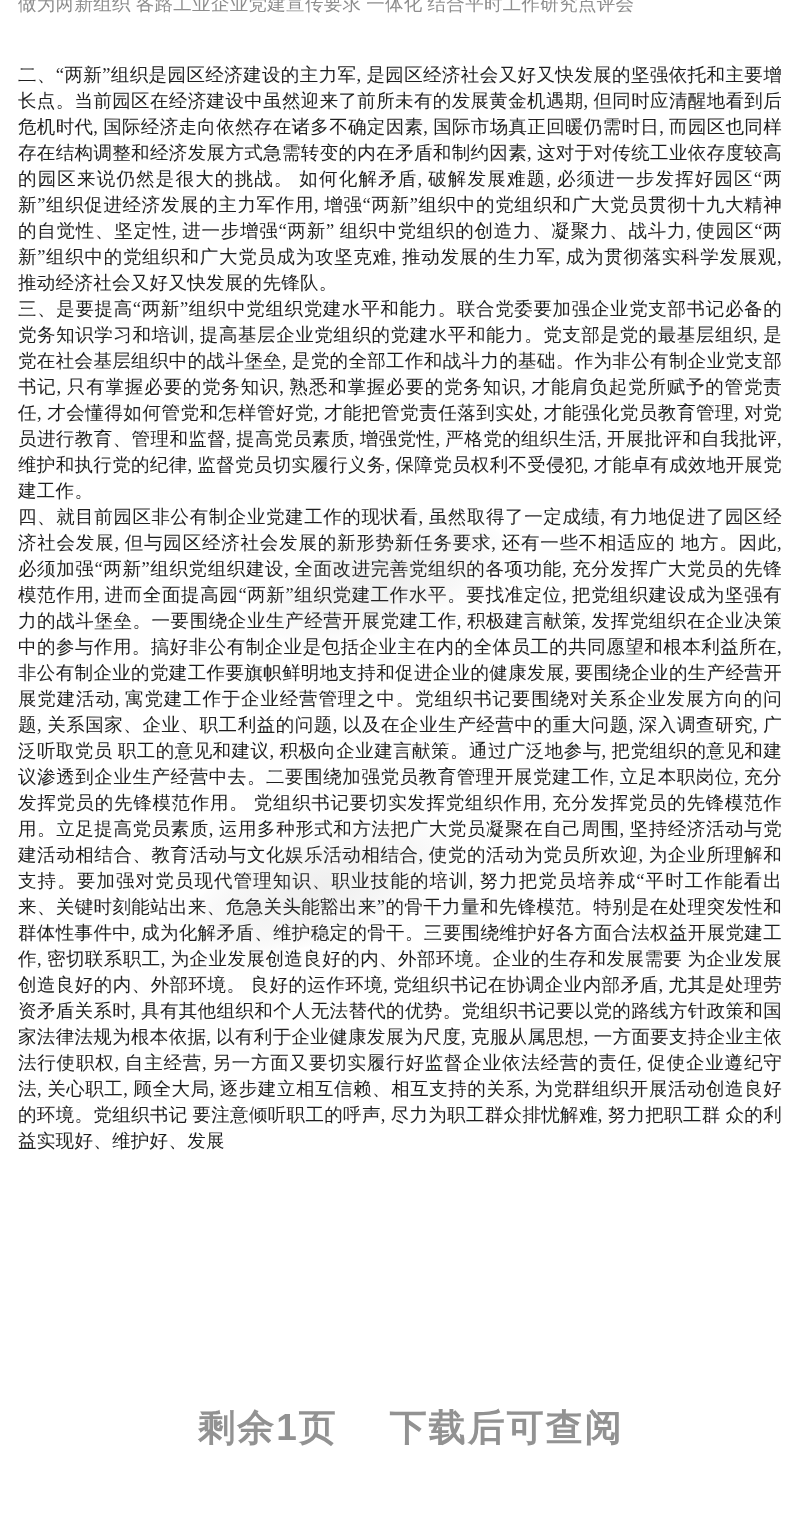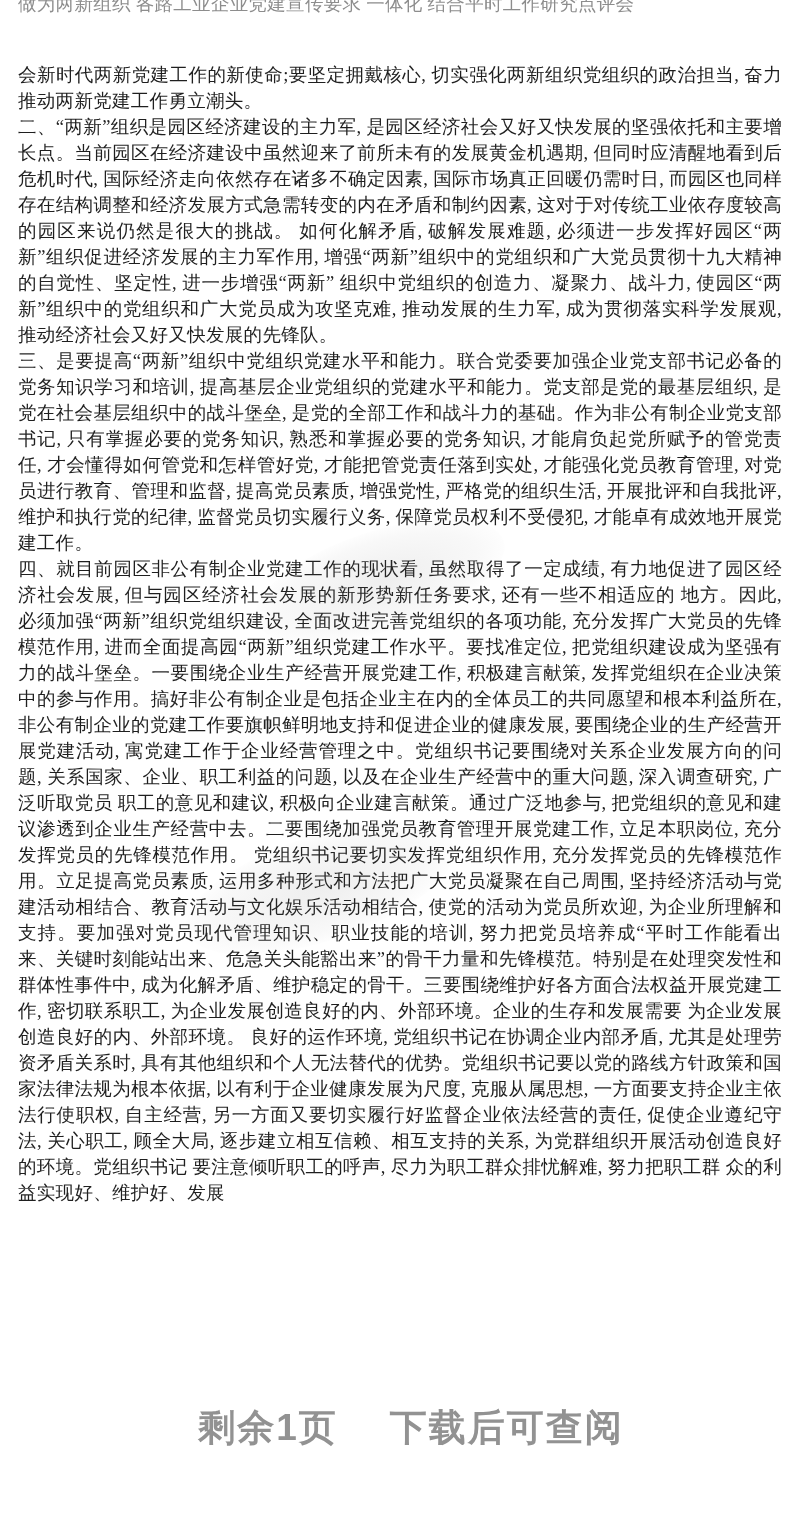--- a/index.html
+++ b/index.html
@@ -70,21 +70,20 @@
 <body>
 
 <div class="page">
 
   <div class="doc-text cut-line">做为两新组织 各路工业企业党建宣传要求 一体化 结合平时工作研究点评会</div>
 
 
   <div class="page-gap"></div>
 
   <div class="doc-text body-block">
-    <p>会新时代两新党建工作的新使命;要坚定拥戴核心, 切实强化两新组织党组织的政治担当, 奋力推动两新党建工作勇立潮头。</p>
     <p>二、“两新”组织是园区经济建设的主力军, 是园区经济社会又好又快发展的坚强依托和主要增长点。当前园区在经济建设中虽然迎来了前所未有的发展黄金机遇期, 但同时应清醒地看到后危机时代, 国际经济走向依然存在诸多不确定因素, 国际市场真正回暖仍需时日, 而园区也同样存在结构调整和经济发展方式急需转变的内在矛盾和制约因素, 这对于对传统工业依存度较高的园区来说仍然是很大的挑战。 如何化解矛盾, 破解发展难题, 必须进一步发挥好园区“两新”组织促进经济发展的主力军作用, 增强“两新”组织中的党组织和广大党员贯彻十九大精神的自觉性、坚定性, 进一步增强“两新” 组织中党组织的创造力、凝聚力、战斗力, 使园区“两新”组织中的党组织和广大党员成为攻坚克难, 推动发展的生力军, 成为贯彻落实科学发展观, 推动经济社会又好又快发展的先锋队。</p>
     <p>三、是要提高“两新”组织中党组织党建水平和能力。联合党委要加强企业党支部书记必备的党务知识学习和培训, 提高基层企业党组织的党建水平和能力。党支部是党的最基层组织, 是党在社会基层组织中的战斗堡垒, 是党的全部工作和战斗力的基础。作为非公有制企业党支部书记, 只有掌握必要的党务知识, 熟悉和掌握必要的党务知识, 才能肩负起党所赋予的管党责任, 才会懂得如何管党和怎样管好党, 才能把管党责任落到实处, 才能强化党员教育管理, 对党员进行教育、管理和监督, 提高党员素质, 增强党性,  严格党的组织生活, 开展批评和自我批评, 维护和执行党的纪律,  监督党员切实履行义务, 保障党员权利不受侵犯, 才能卓有成效地开展党建工作。</p>
     <p>四、就目前园区非公有制企业党建工作的现状看, 虽然取得了一定成绩, 有力地促进了园区经济社会发展, 但与园区经济社会发展的新形势新任务要求, 还有一些不相适应的 地方。因此, 必须加强“两新”组织党组织建设, 全面改进完善党组织的各项功能, 充分发挥广大党员的先锋 模范作用, 进而全面提高园“两新”组织党建工作水平。要找准定位, 把党组织建设成为坚强有力的战斗堡垒。一要围绕企业生产经营开展党建工作, 积极建言献策, 发挥党组织在企业决策中的参与作用。搞好非公有制企业是包括企业主在内的全体员工的共同愿望和根本利益所在, 非公有制企业的党建工作要旗帜鲜明地支持和促进企业的健康发展, 要围绕企业的生产经营开展党建活动, 寓党建工作于企业经营管理之中。党组织书记要围绕对关系企业发展方向的问题, 关系国家、企业、职工利益的问题, 以及在企业生产经营中的重大问题, 深入调查研究, 广泛听取党员 职工的意见和建议, 积极向企业建言献策。通过广泛地参与, 把党组织的意见和建议渗透到企业生产经营中去。二要围绕加强党员教育管理开展党建工作, 立足本职岗位, 充分发挥党员的先锋模范作用。 党组织书记要切实发挥党组织作用, 充分发挥党员的先锋模范作用。立足提高党员素质, 运用多种形式和方法把广大党员凝聚在自己周围, 坚持经济活动与党建活动相结合、教育活动与文化娱乐活动相结合, 使党的活动为党员所欢迎, 为企业所理解和支持。要加强对党员现代管理知识、职业技能的培训, 努力把党员培养成“平时工作能看出来、关键时刻能站出来、危急关头能豁出来”的骨干力量和先锋模范。特别是在处理突发性和群体性事件中, 成为化解矛盾、维护稳定的骨干。三要围绕维护好各方面合法权益开展党建工作, 密切联系职工, 为企业发展创造良好的内、外部环境。企业的生存和发展需要 为企业发展创造良好的内、外部环境。 良好的运作环境, 党组织书记在协调企业内部矛盾, 尤其是处理劳资矛盾关系时, 具有其他组织和个人无法替代的优势。党组织书记要以党的路线方针政策和国家法律法规为根本依据, 以有利于企业健康发展为尺度, 克服从属思想, 一方面要支持企业主依法行使职权, 自主经营, 另一方面又要切实履行好监督企业依法经营的责任, 促使企业遵纪守法, 关心职工, 顾全大局, 逐步建立相互信赖、相互支持的关系, 为党群组织开展活动创造良好的环境。党组织书记 要注意倾听职工的呼声, 尽力为职工群众排忧解难, 努力把职工群 众的利益实现好、维护好、发展</p>
   </div>
 
   <div class="watermark-stamp wm-1"></div>
   <div class="watermark-stamp wm-2"></div>
 
   <div class="footer-notice">
     <span class="remaining">剩余1页</span><span>下载后可查阅</span>

